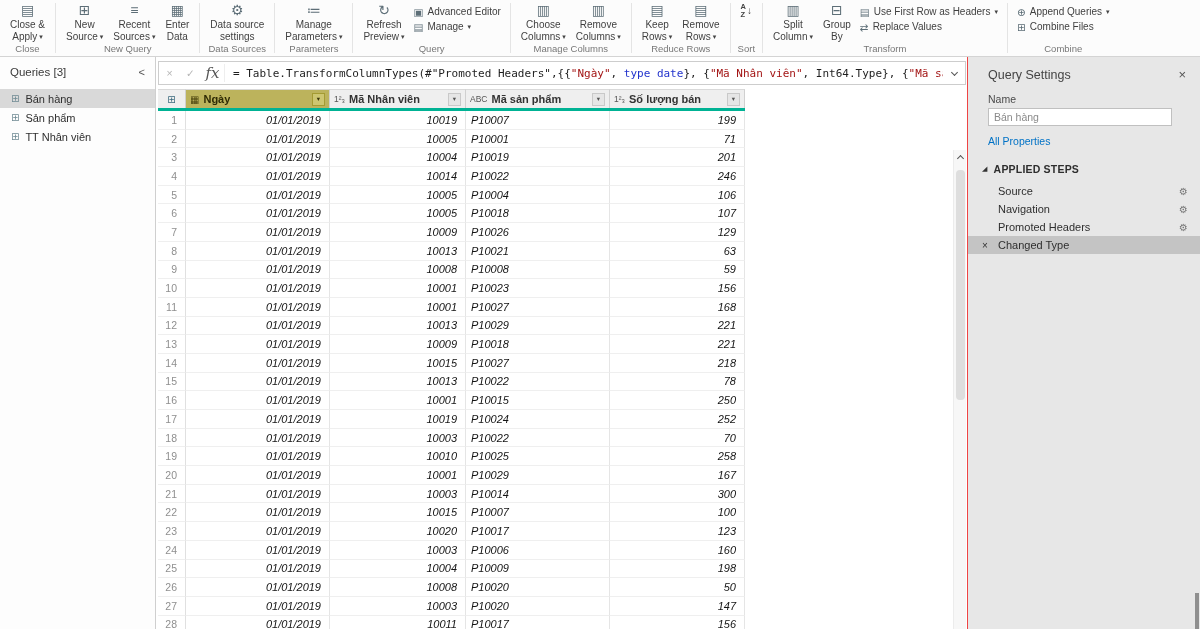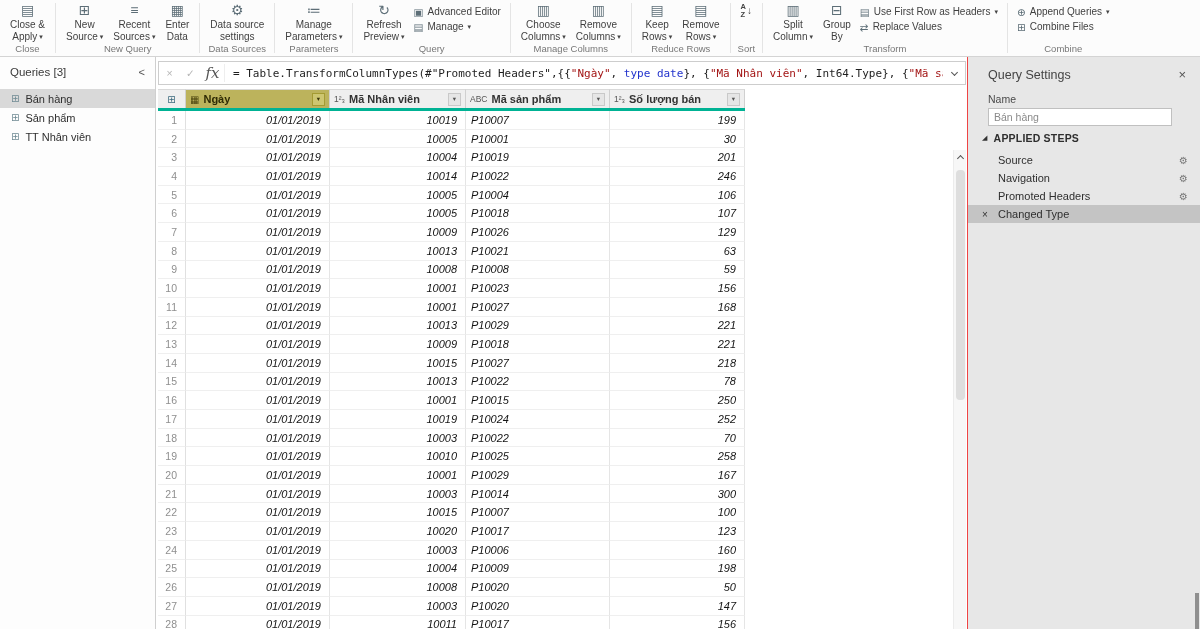--- a/index.html
+++ b/index.html
@@ -344,21 +344,21 @@
               <div class="cell right" style="width: 144px;">01/01/2019</div>
               <div class="cell right" style="width: 136px;">10019</div>
               <div class="cell left" style="width: 144px;">P10007</div>
               <div class="cell right" style="width: 135px;">199</div>
             </div>
             <div class="trow">
               <div class="rn">2</div>
               <div class="cell right" style="width: 144px;">01/01/2019</div>
               <div class="cell right" style="width: 136px;">10005</div>
               <div class="cell left" style="width: 144px;">P10001</div>
-              <div class="cell right" style="width: 135px;">30</div>
+              <div class="cell right" style="width: 135px;">71</div>
             </div>
             <div class="trow">
               <div class="rn">3</div>
               <div class="cell right" style="width: 144px;">01/01/2019</div>
               <div class="cell right" style="width: 136px;">10004</div>
               <div class="cell left" style="width: 144px;">P10019</div>
               <div class="cell right" style="width: 135px;">201</div>
             </div>
             <div class="trow">
               <div class="rn">4</div>
@@ -546,20 +546,21 @@
     </div>
 
     <div class="right-panel">
       <div class="qs-header">
         <span>Query Settings</span>
         <span class="qs-close">×</span>
       </div>
 
       <div class="qs-name-label">Name</div>
       <input class="qs-input" value="Bán hàng" style="">
+      <div class="qs-link">All Properties</div>
 
       <div class="qs-section-title">
         <span class="tri">◢</span>
         <span>APPLIED STEPS</span>
       </div>
       <div class="steps" id="steps">
           <div class="step">
             <span class="delx"></span>
             <span class="step-label">Source</span>
             <span class="gear">⚙</span>

